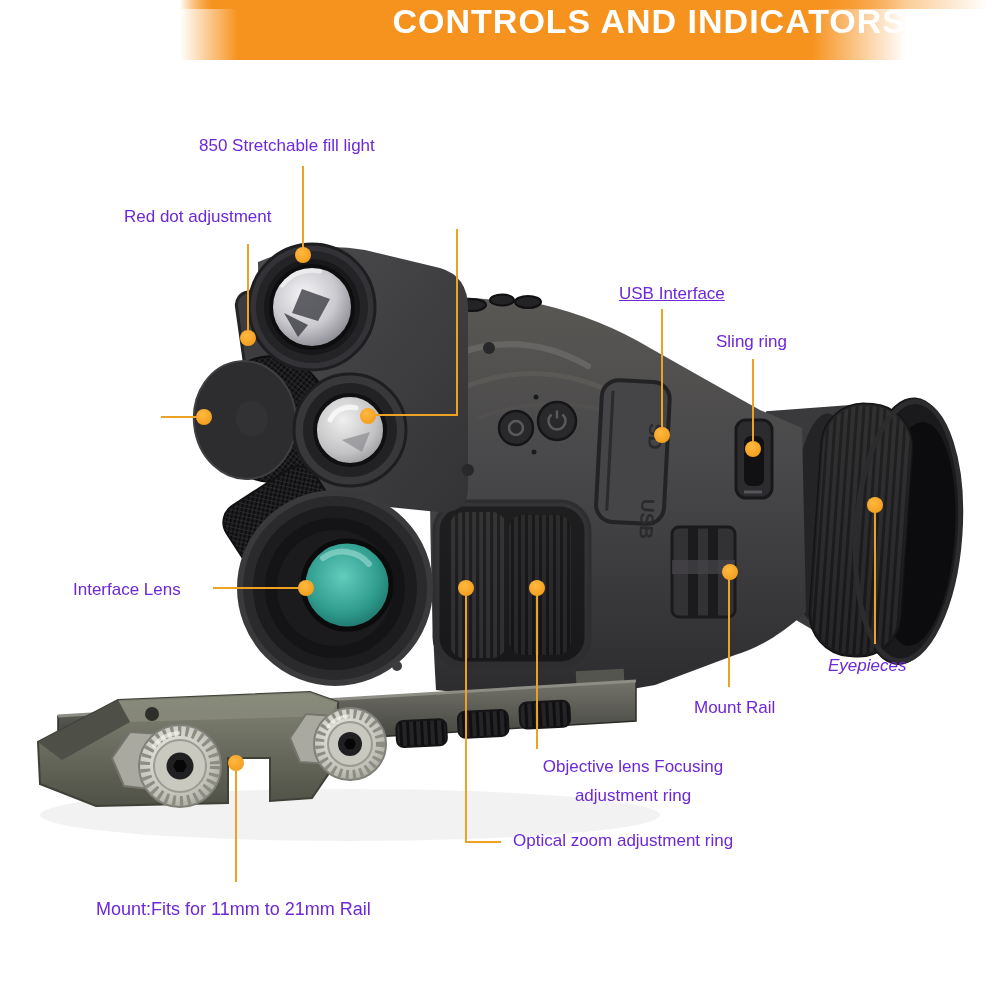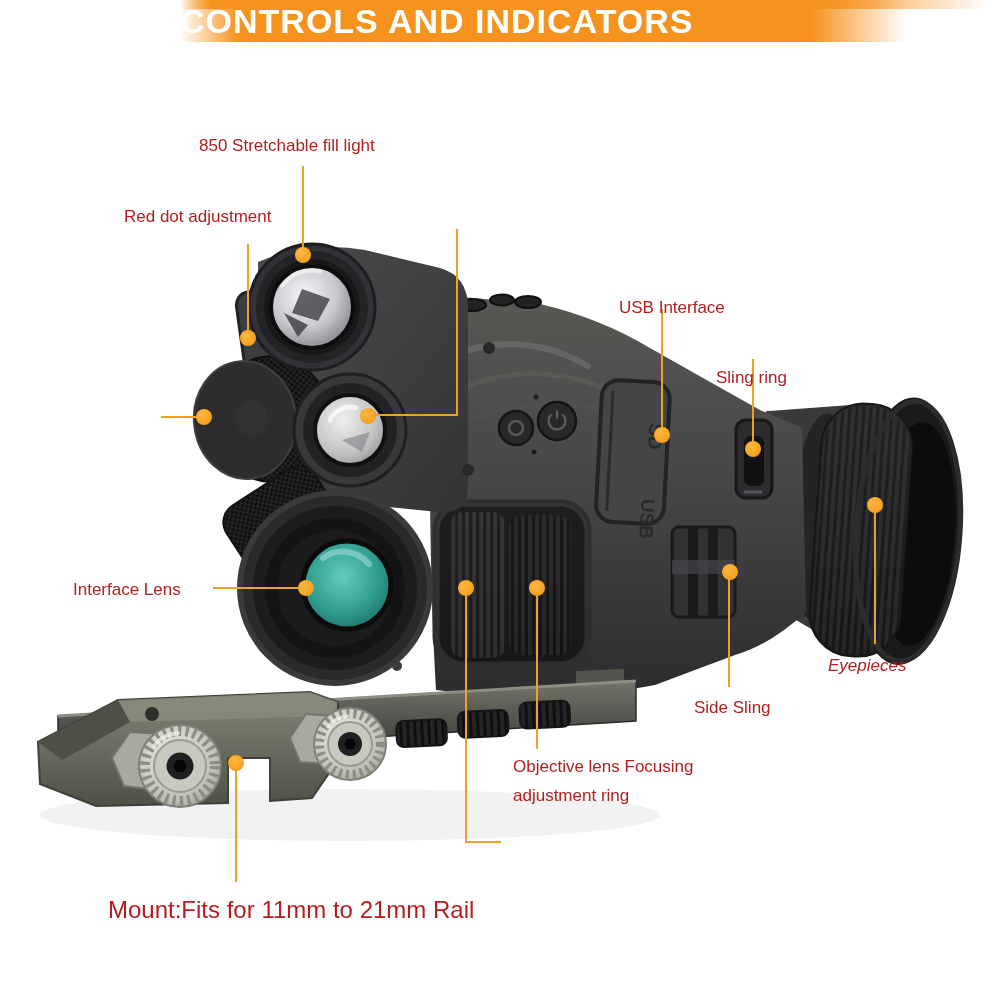--- a/index.html
+++ b/index.html
@@ -8,43 +8,43 @@
     width:1000px;height:1000px;
     background:#ffffff;
     font-family:"Liberation Sans", sans-serif;
     overflow:hidden;
   }
   .banner-strip{
     position:absolute;left:180px;top:0;width:808px;height:9px;
     background:linear-gradient(90deg, rgba(246,146,30,0) 0%, #f6921e 4%, #f6921e 78%, rgba(246,146,30,0) 100%);
   }
   .banner{
-    position:absolute;left:180px;top:0;width:726px;height:42px;
+    position:absolute;left:180px;top:0;width:726px;height:60px;
     background:linear-gradient(90deg, rgba(246,146,30,0) 0%, #f6921e 8%, #f6921e 87%, rgba(246,146,30,0) 100%);
     color:#ffffff;font-size:34px;font-weight:bold;letter-spacing:1px;
-    line-height:42px;text-align:left;
+    line-height:42px;text-align:right;
   }
   .callout-label{
-    position:absolute;color:#b91c1c;font-size:17px;line-height:29px;
+    position:absolute;color:#6d28d9;font-size:17px;line-height:29px;
     white-space:nowrap;
   }
   .wrap{white-space:normal;}
   #svg-scene{position:absolute;left:0;top:0;}
   .lbl-850{left:199px;top:131px;}
   .lbl-reddot{left:124px;top:202px;}
   .lbl-940{left:394px;top:196px;}
-  .lbl-usb{left:619px;top:293px;}
-  .lbl-sling{left:716px;top:327px;margin-top:36px;}
+  .lbl-usb{left:619px;top:279px;text-decoration:underline;}
+  .lbl-sling{left:716px;top:327px;}
   .lbl-battery{left:37px;top:374px;width:140px;}
   .lbl-objective{left:73px;top:575px;}
   .lbl-eyepieces{left:828px;top:651px;font-style:italic;}
   .lbl-siderail{left:694px;top:693px;}
-  .lbl-focus{left:513px;top:752px;width:240px;line-height:29px;}
+  .lbl-focus{left:513px;top:752px;width:240px;line-height:29px;text-align:center;}
   .lbl-zoom{left:513px;top:826px;}
-  .lbl-mount{left:108px;top:895px;font-size:24px;}
+  .lbl-mount{left:96px;top:895px;font-size:18px;}
 </style>
 </head>
 <body>
 
 <div id="canvas">
 
   <div class="banner-strip"></div>
   <div class="banner">
     <span>CONTROLS AND INDICATORS</span>
   </div>
@@ -298,17 +298,18 @@
       <circle cx="236" cy="763" r="8"></circle>
     </g>
   </svg>
 
   <div class="callout-label lbl-850">850 Stretchable fill light</div>
   <div class="callout-label lbl-reddot">Red dot adjustment</div>
   <div class="callout-label lbl-usb">USB Interface</div>
   <div class="callout-label lbl-sling">Sling ring</div>
   <div class="callout-label lbl-objective">Interface Lens</div>
   <div class="callout-label lbl-eyepieces">Eyepieces</div>
-  <div class="callout-label lbl-siderail">Side Sling</div>
+  <div class="callout-label lbl-siderail">Mount Rail</div>
   <div class="callout-label lbl-focus wrap">Objective lens Focusing adjustment ring</div>
+  <div class="callout-label lbl-zoom">Optical zoom adjustment ring</div>
   <div class="callout-label lbl-mount">Mount:Fits for 11mm to 21mm Rail</div>
 
 </div>
 
 </body></html>

